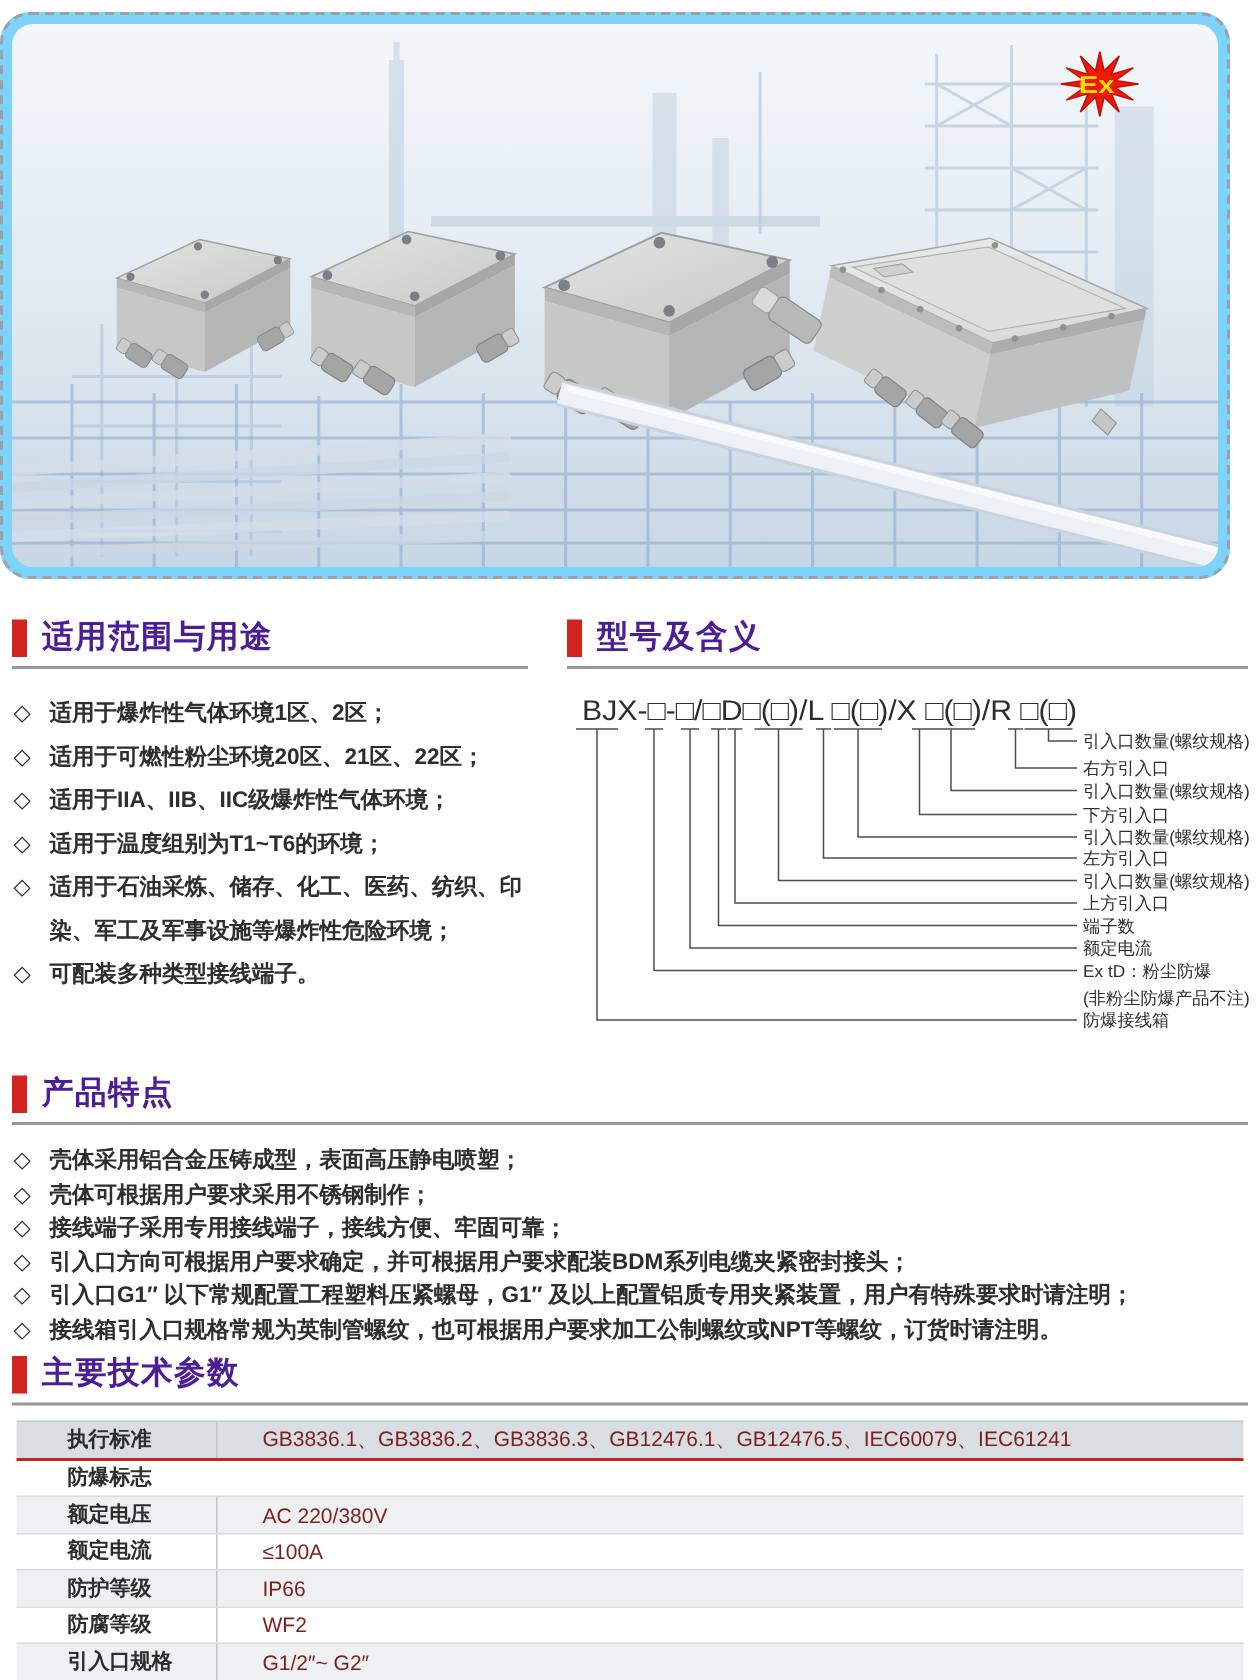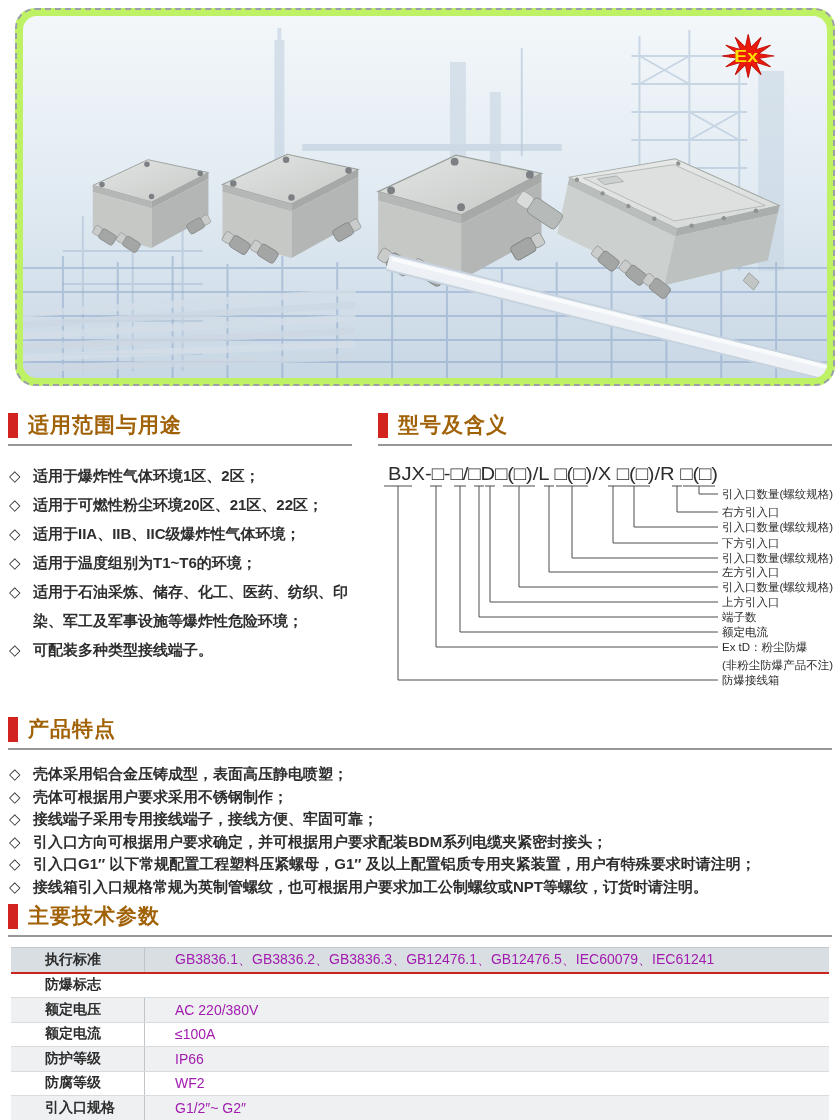--- a/index.html
+++ b/index.html
@@ -1,30 +1,30 @@
 <!DOCTYPE html>
 <html><head>
 <meta charset="utf-8">
 <style>
   html,body{margin:0;padding:0;background:#ffffff;}
   .page{position:relative;width:840px;height:1120px;background:#fff;overflow:hidden;
         font-family:"Liberation Sans","DejaVu Sans",sans-serif;color:#2f2f2f;}
 
   
-  .hero{position:absolute;left:15px;top:8px;width:820px;height:378px;
-        border:2px dashed #9aa0a5;border-radius:20px;box-sizing:border-box;background:#bef264;}
+  .hero{position:absolute;left:0;top:8px;width:820px;height:378px;
+        border:2px dashed #9aa0a5;border-radius:20px;box-sizing:border-box;background:#7dd3fc;}
   .photo{position:absolute;left:6px;top:6px;right:6px;bottom:6px;border-radius:14px;overflow:hidden;}
   .photo svg{display:block;width:100%;height:100%;}
 
   
   .sec{position:absolute;}
   .sec-head{display:flex;align-items:center;gap:10px;border-bottom:2px solid #979797;
             padding-bottom:6px;}
   .sec-head .bar{width:10px;height:25px;background:#d2231e;flex:none;}
-  .sec-head h2{margin:0;font-size:21px;font-weight:700;color:#a16207;letter-spacing:1px;line-height:26px;}
+  .sec-head h2{margin:0;font-size:21px;font-weight:700;color:#4c1d95;letter-spacing:1px;line-height:26px;}
 
   .sec-apply{left:8px;top:412px;width:344px;}
   .sec-model{left:378px;top:412px;width:454px;text-align:right;}
   .sec-features{left:8px;top:716px;width:824px;}
   .sec-specs{left:8px;top:903px;width:824px;}
 
   
   ul.blist{list-style:none;margin:0;padding:0;}
   ul.blist li{position:relative;padding-left:25px;font-weight:700;color:#2e2e2e;}
   ul.blist li .d{position:absolute;left:1px;top:0;font-weight:400;}
@@ -38,21 +38,21 @@
   
   .spec-table{position:absolute;left:3px;top:44px;width:818px;
               border-top:1px solid #c2c7cb;border-bottom:1px solid #c2c7cb;}
   .srow{display:flex;height:23.5px;border-top:1px solid #d8dcdf;font-size:14px;}
   .srow:first-child{border-top:none;background:#d9dee2;}
   .srow.red-top{border-top:2px solid #c8231c;}
   .srow.stripe{background:#eef0f2;text-align:center;}
   .slabel{width:99px;padding-left:34px;flex:none;display:flex;align-items:center;
           font-weight:700;color:#2d2d2d;}
   .sval{flex:1;padding-left:30px;display:flex;align-items:center;
-        border-left:1px solid #c0c5c9;color:#a21caf;}
+        border-left:1px solid #c0c5c9;color:#7f1d1d;}
 </style>
 </head>
 <body>
 
 <div class="page">
 
   <div class="hero">
     <div class="photo">
       <svg viewBox="0 0 806 362" preserveAspectRatio="none">
         <defs>

